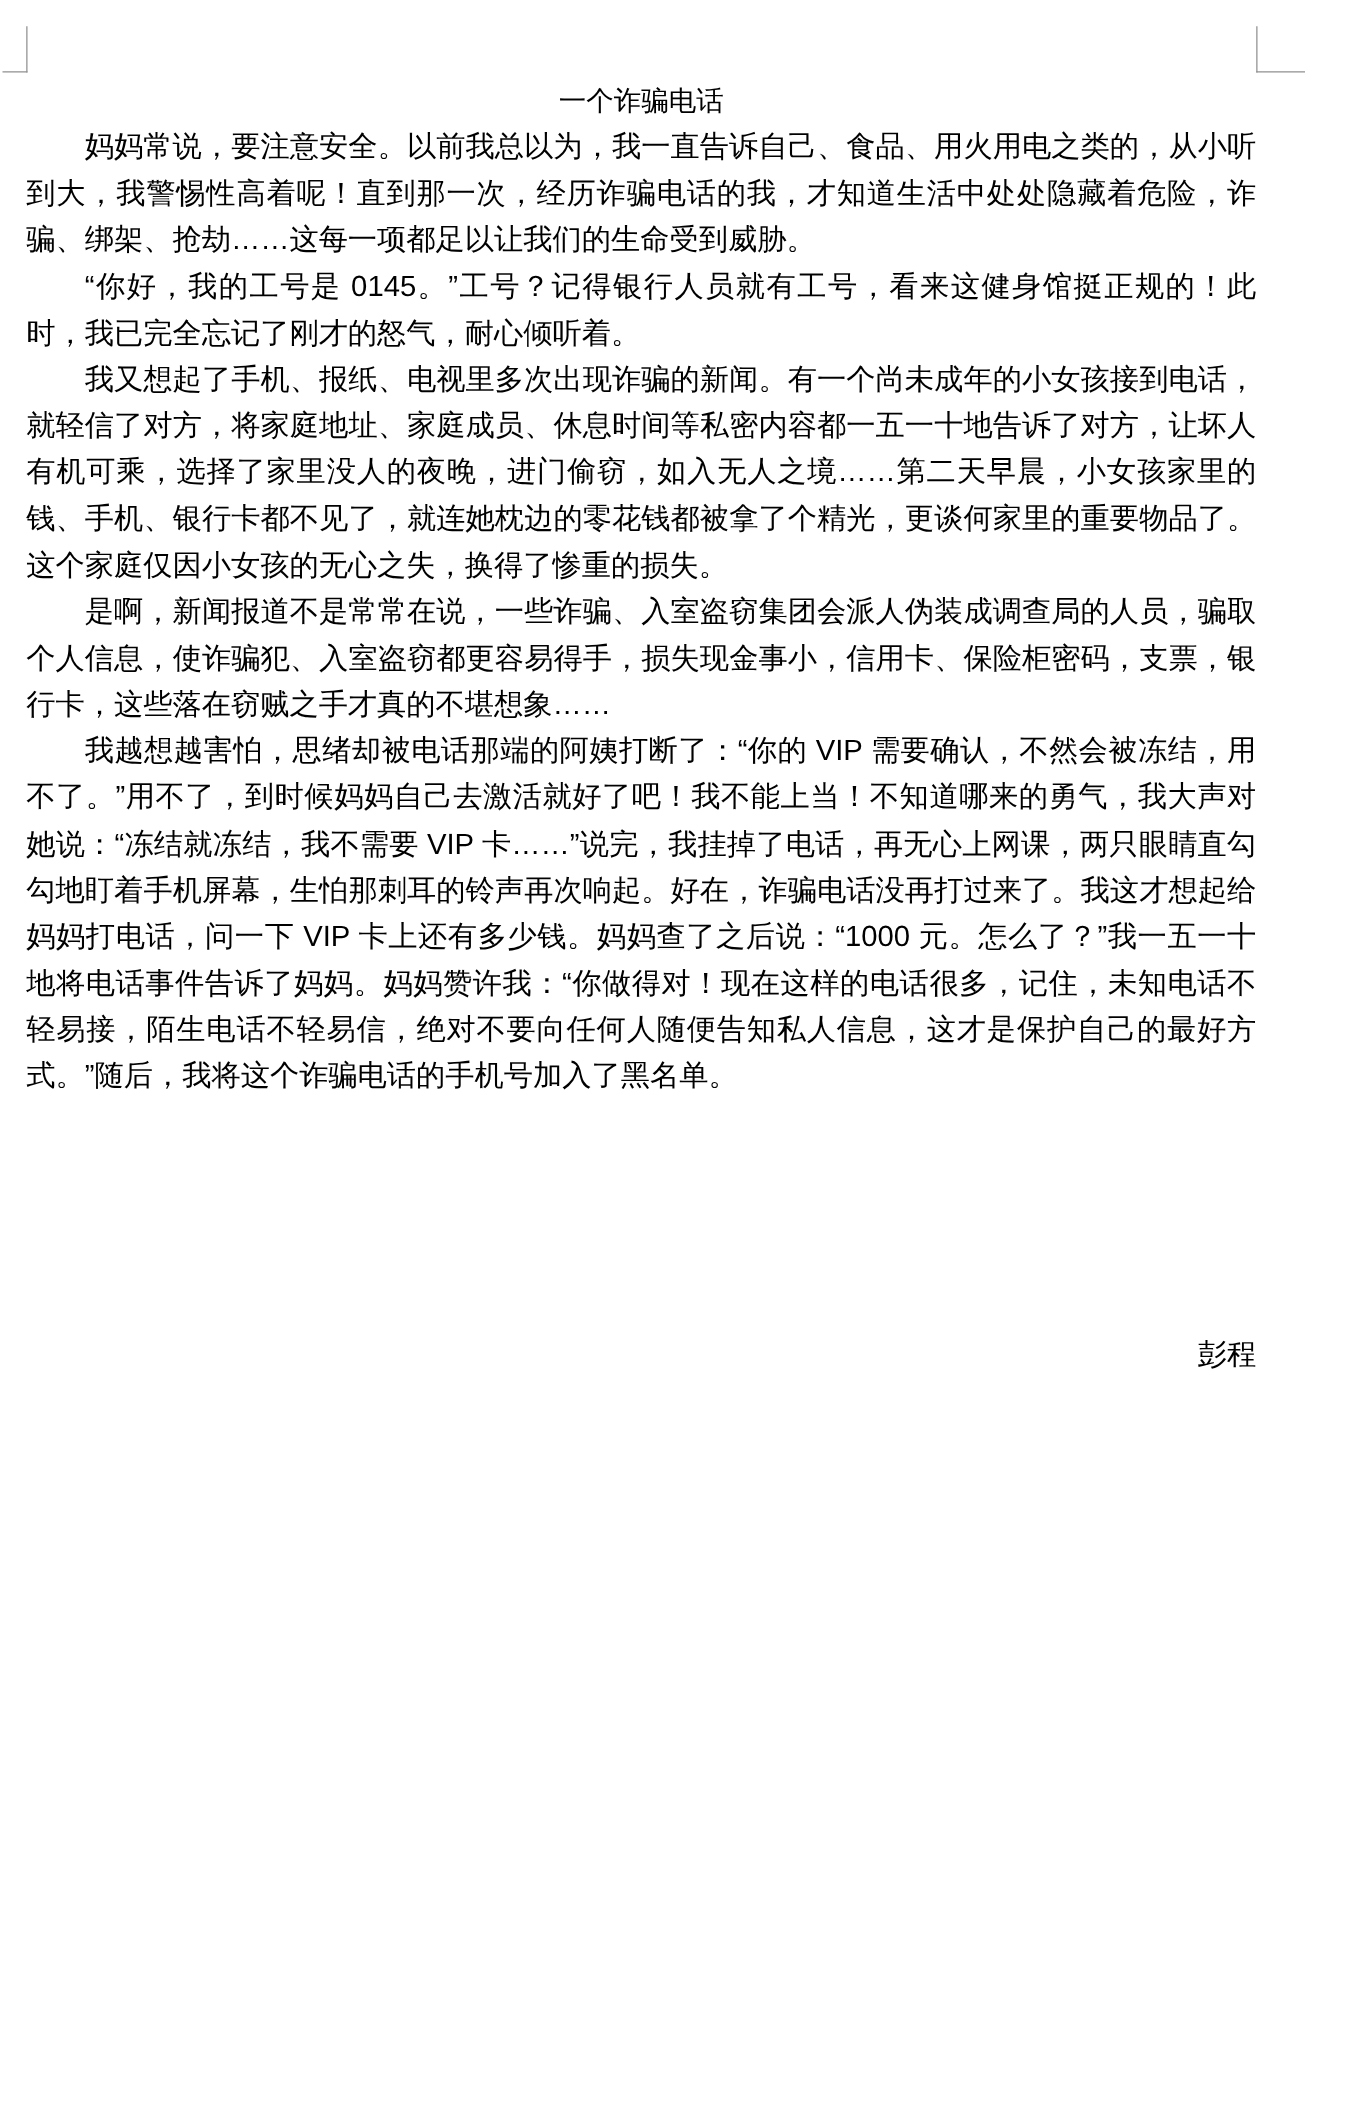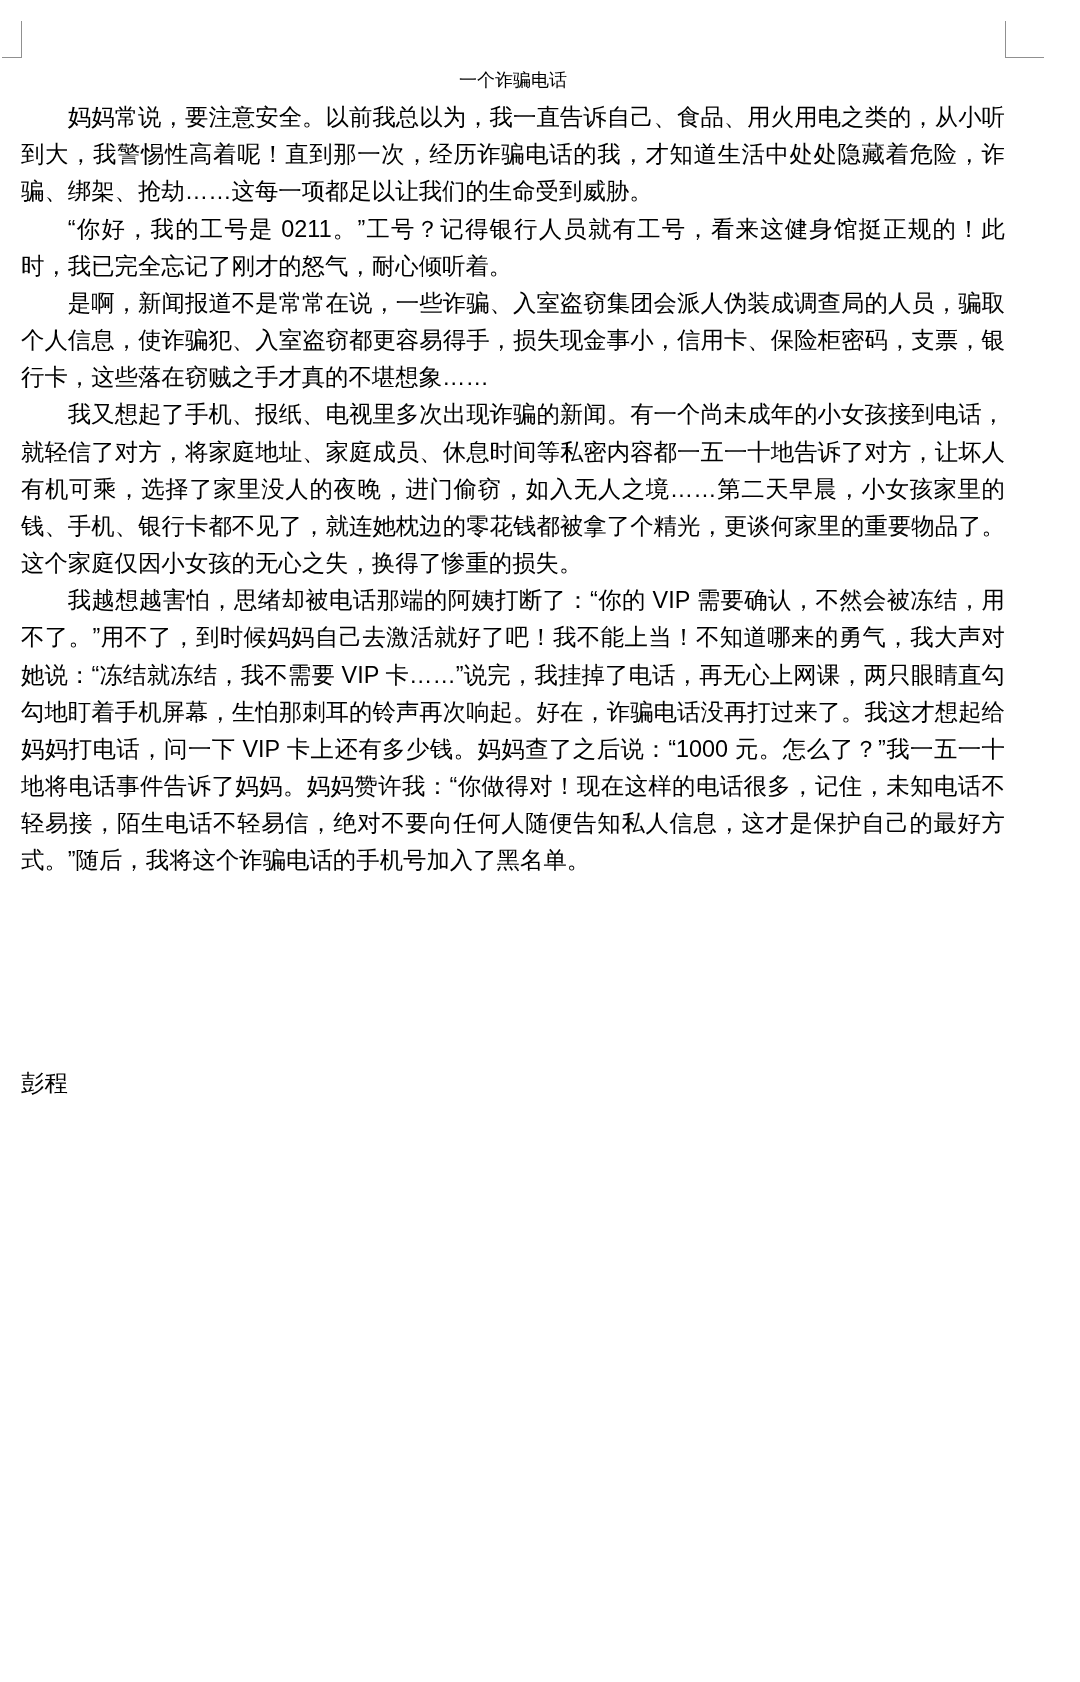--- a/index.html
+++ b/index.html
@@ -39,37 +39,37 @@
     left: 21px;
     top: 62px;
     width: 984px;
     font-size: 23.4px;
     line-height: 37.16px;
     text-align: justify;
     color: #000000;
   }
   .doc-title {
     margin: 0;
-    font-size: 18px;
+    font-size: 22px;
     font-weight: normal;
     text-align: center;
     text-indent: 0;
     line-height: 37.16px;
   }
   .body-para {
     margin: 0;
     padding: 0;
   }
   .indent-2 { text-indent: 2em; }
   .indent-1 { text-indent: 1em; }
   .spacer {
     height: 186px; 
   }
   .signature {
-    text-align: left;
+    text-align: right;
   }
   .sig-line {
     margin: 0;
     padding: 0;
   }
 </style>
 </head>
 <body>
 
 <div class="page">
@@ -77,23 +77,23 @@
   <div class="crop-mark crop-mark-left"></div>
 
   <div class="crop-mark crop-mark-right"></div>
 
   <div class="text-area">
 
     <h1 class="doc-title">一个诈骗电话</h1>
 
     <div id="paragraphs">
         <p class="body-para indent-2">妈妈常说，要注意安全。以前我总以为，我一直告诉自己、食品、用火用电之类的，从小听到大，我警惕性高着呢！直到那一次，经历诈骗电话的我，才知道生活中处处隐藏着危险，诈骗、绑架、抢劫……这每一项都足以让我们的生命受到威胁。</p>
-        <p class="body-para indent-2">“你好，我的工号是 0211。”工号？记得银行人员就有工号，看来这健身馆挺正规的！此时，我已完全忘记了刚才的怒气，耐心倾听着。</p>
+        <p class="body-para indent-2">“你好，我的工号是 0145。”工号？记得银行人员就有工号，看来这健身馆挺正规的！此时，我已完全忘记了刚才的怒气，耐心倾听着。</p>
+        <p class="body-para indent-2">我又想起了手机、报纸、电视里多次出现诈骗的新闻。有一个尚未成年的小女孩接到电话，就轻信了对方，将家庭地址、家庭成员、休息时间等私密内容都一五一十地告诉了对方，让坏人有机可乘，选择了家里没人的夜晚，进门偷窃，如入无人之境……第二天早晨，小女孩家里的钱、手机、银行卡都不见了，就连她枕边的零花钱都被拿了个精光，更谈何家里的重要物品了。这个家庭仅因小女孩的无心之失，换得了惨重的损失。</p>
         <p class="body-para indent-2">是啊，新闻报道不是常常在说，一些诈骗、入室盗窃集团会派人伪装成调查局的人员，骗取个人信息，使诈骗犯、入室盗窃都更容易得手，损失现金事小，信用卡、保险柜密码，支票，银行卡，这些落在窃贼之手才真的不堪想象……</p>
-        <p class="body-para indent-2">我又想起了手机、报纸、电视里多次出现诈骗的新闻。有一个尚未成年的小女孩接到电话，就轻信了对方，将家庭地址、家庭成员、休息时间等私密内容都一五一十地告诉了对方，让坏人有机可乘，选择了家里没人的夜晚，进门偷窃，如入无人之境……第二天早晨，小女孩家里的钱、手机、银行卡都不见了，就连她枕边的零花钱都被拿了个精光，更谈何家里的重要物品了。这个家庭仅因小女孩的无心之失，换得了惨重的损失。</p>
         <p class="body-para indent-2">我越想越害怕，思绪却被电话那端的阿姨打断了：“你的 VIP 需要确认，不然会被冻结，用不了。”用不了，到时候妈妈自己去激活就好了吧！我不能上当！不知道哪来的勇气，我大声对她说：“冻结就冻结，我不需要 VIP 卡……”说完，我挂掉了电话，再无心上网课，两只眼睛直勾勾地盯着手机屏幕，生怕那刺耳的铃声再次响起。好在，诈骗电话没再打过来了。我这才想起给妈妈打电话，问一下 VIP 卡上还有多少钱。妈妈查了之后说：“1000 元。怎么了？”我一五一十地将电话事件告诉了妈妈。妈妈赞许我：“你做得对！现在这样的电话很多，记住，未知电话不轻易接，陌生电话不轻易信，绝对不要向任何人随便告知私人信息，这才是保护自己的最好方式。”随后，我将这个诈骗电话的手机号加入了黑名单。</p>
       </div>
 
     <div class="spacer"></div>
 
     <div class="signature">
       <p class="sig-line">彭程</p>
     </div>
 
   </div>

